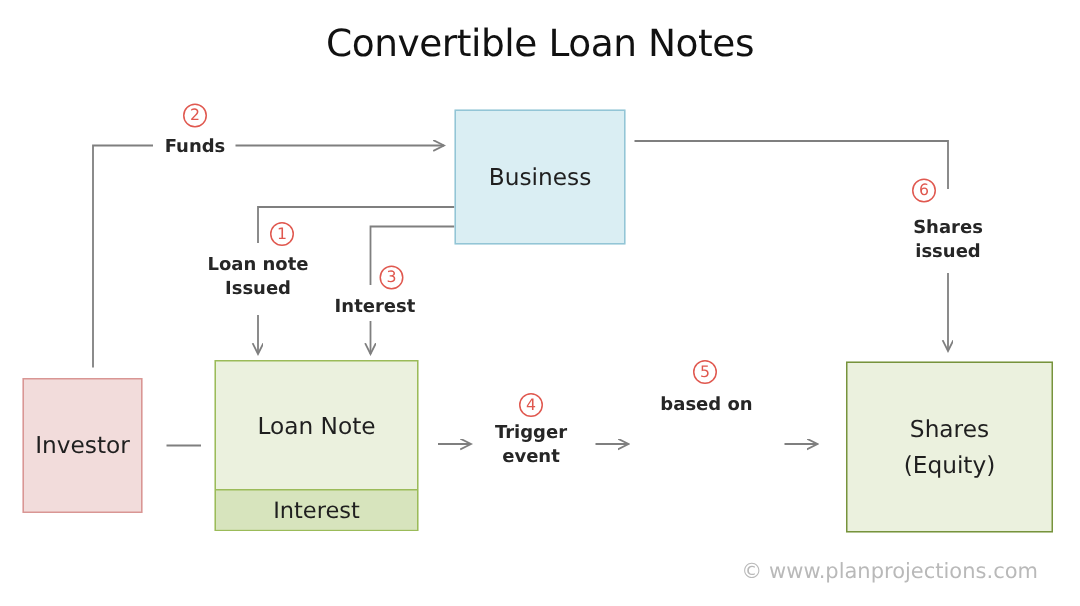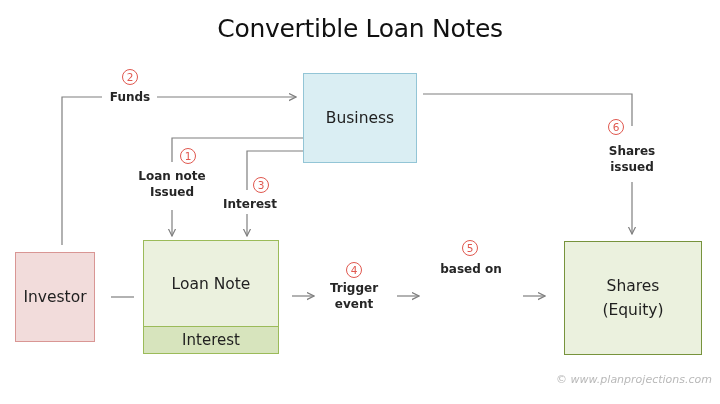--- a/index.html
+++ b/index.html
@@ -8,21 +8,21 @@
   .title{left:0;top:14px;width:720px;text-align:center;font-size:25px;color:#111;letter-spacing:-0.3px;}
   .box{position:absolute;box-sizing:border-box;display:flex;align-items:center;justify-content:center;text-align:center;font-size:15.5px;line-height:24px;color:#1f1f1f;}
   .business{left:303px;top:73px;width:114px;height:90px;background:#daeef3;border:1.5px solid #93c5d6;}
   .investor{left:15px;top:252px;width:80px;height:90px;background:#f2dcdb;border:1.5px solid #d99694;}
   .loan{left:143px;top:240px;width:136px;height:114px;background:#ebf1de;border:1.5px solid #9bbb59;display:block;}
   .loan .main{height:86px;display:flex;align-items:center;justify-content:center;}
   .loan .interest{position:absolute;left:0;right:0;bottom:0;height:26px;background:#d7e4bd;border-top:1.5px solid #9bbb59;display:flex;align-items:center;justify-content:center;font-size:15px;}
   .shares{left:564px;top:241px;width:138px;height:114px;background:#ebf1de;border:1.5px solid #77933c;}
   .lbl{position:absolute;text-align:center;font-size:12px;line-height:16px;color:#262626;font-weight:bold;}
   .num{position:absolute;width:16px;height:16px;border:1.2px solid #e0584f;border-radius:50%;box-sizing:border-box;color:#e0584f;font-size:10.5px;line-height:14px;text-align:center;background:#fff;}
-  .credit{right:8px;top:373px;font-size:11px;color:#b9b9b9;font-style:italic;}
+  .credit{right:28px;top:373px;font-size:14px;color:#b9b9b9;}
   svg.lines{position:absolute;left:0;top:0;}
 </style>
 </head>
 <body>
 
 <div class="abs title">Convertible Loan Notes</div>
 
 <svg class="lines" width="720" height="404">
   <defs>
     <marker id="ah" markerWidth="7" markerHeight="7" refX="6" refY="3" orient="auto">

